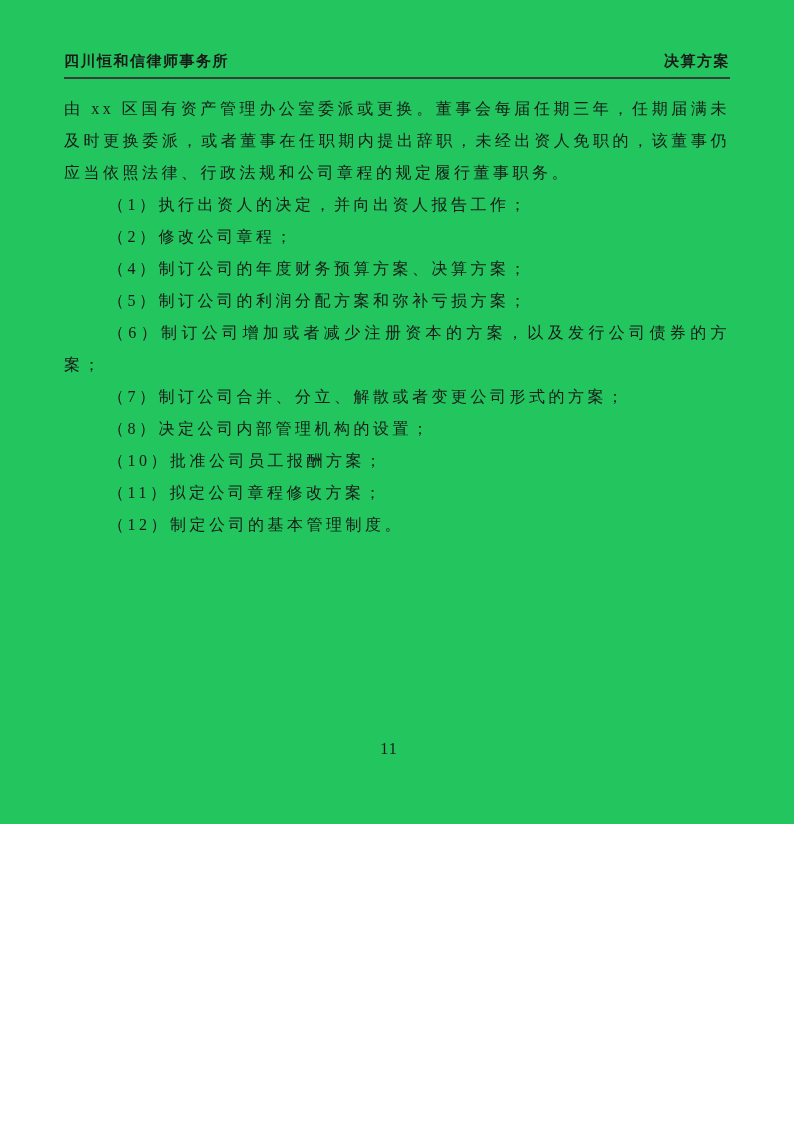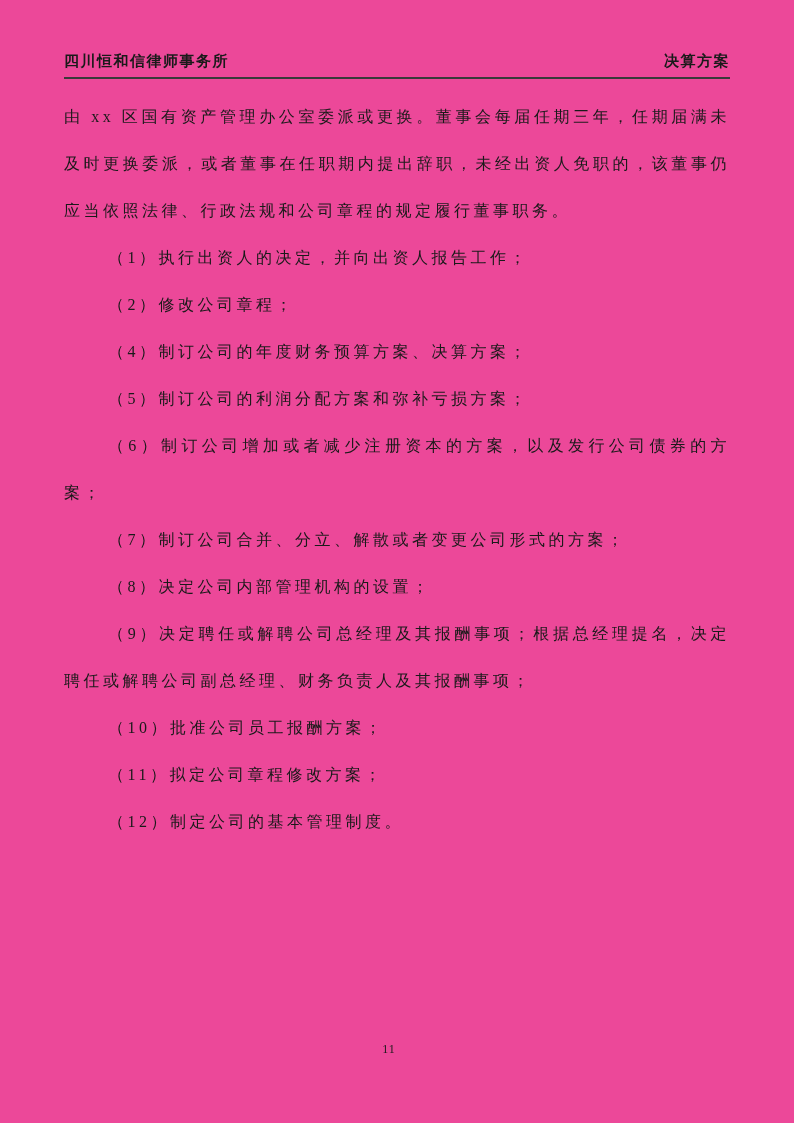--- a/index.html
+++ b/index.html
@@ -3,23 +3,23 @@
 <meta charset="utf-8">
 <style>
   html, body {
     margin: 0;
     padding: 0;
     background: #ffffff;
   }
   .page {
     position: relative;
     width: 794px;
-    height: 1123px;
+    height: 824px;
     margin: 0 auto;
-    background: #ec4899;
+    background: #22c55e;
     overflow: hidden;
     font-family: "Liberation Serif", "DejaVu Serif", serif;
     color: #1a1a1a;
   }
   .header {
     display: flex;
     justify-content: space-between;
     align-items: flex-end;
     margin: 0 64px;
     padding-top: 52px;
@@ -29,21 +29,21 @@
   .header .firm,
   .header .doctype {
     font-size: 15px;
     font-weight: bold;
     letter-spacing: 1.5px;
     white-space: nowrap;
   }
   .content {
     margin: 14px 64px 0 64px;
     font-size: 16px;
-    line-height: 47px;
+    line-height: 32px;
     letter-spacing: 3.5px;
     text-align: justify;
     text-justify: inter-ideograph;
   }
   .content p {
     margin: 0;
     padding: 0;
   }
   .indent {
     text-indent: 44px;
@@ -51,21 +51,21 @@
   .section-heading {
     font-weight: bold;
     text-indent: 44px;
   }
   .footer {
     position: absolute;
     bottom: 66px;
     left: 0;
     right: 16px;
     text-align: center;
-    font-size: 12px;
+    font-size: 16px;
     color: #1a1a1a;
     letter-spacing: 1px;
   }
 </style>
 </head>
 <body>
 
 <div class="page">
 
   <div class="header">
@@ -77,21 +77,20 @@
     <p>由 xx 区国有资产管理办公室委派或更换。董事会每届任期三年，任期届满未及时更换委派，或者董事在任职期内提出辞职，未经出资人免职的，该董事仍应当依照法律、行政法规和公司章程的规定履行董事职务。</p>
 
 
     <p class="indent">（1）执行出资人的决定，并向出资人报告工作；</p>
     <p class="indent">（2）修改公司章程；</p>
     <p class="indent">（4）制订公司的年度财务预算方案、决算方案；</p>
     <p class="indent">（5）制订公司的利润分配方案和弥补亏损方案；</p>
     <p class="indent">（6）制订公司增加或者减少注册资本的方案，以及发行公司债券的方案；</p>
     <p class="indent">（7）制订公司合并、分立、解散或者变更公司形式的方案；</p>
     <p class="indent">（8）决定公司内部管理机构的设置；</p>
-    <p class="indent">（9）决定聘任或解聘公司总经理及其报酬事项；根据总经理提名，决定聘任或解聘公司副总经理、财务负责人及其报酬事项；</p>
     <p class="indent">（10）批准公司员工报酬方案；</p>
     <p class="indent">（11）拟定公司章程修改方案；</p>
     <p class="indent">（12）制定公司的基本管理制度。</p>
 
   </div>
 
   <div class="footer">
     <span>11</span>
   </div>
 

